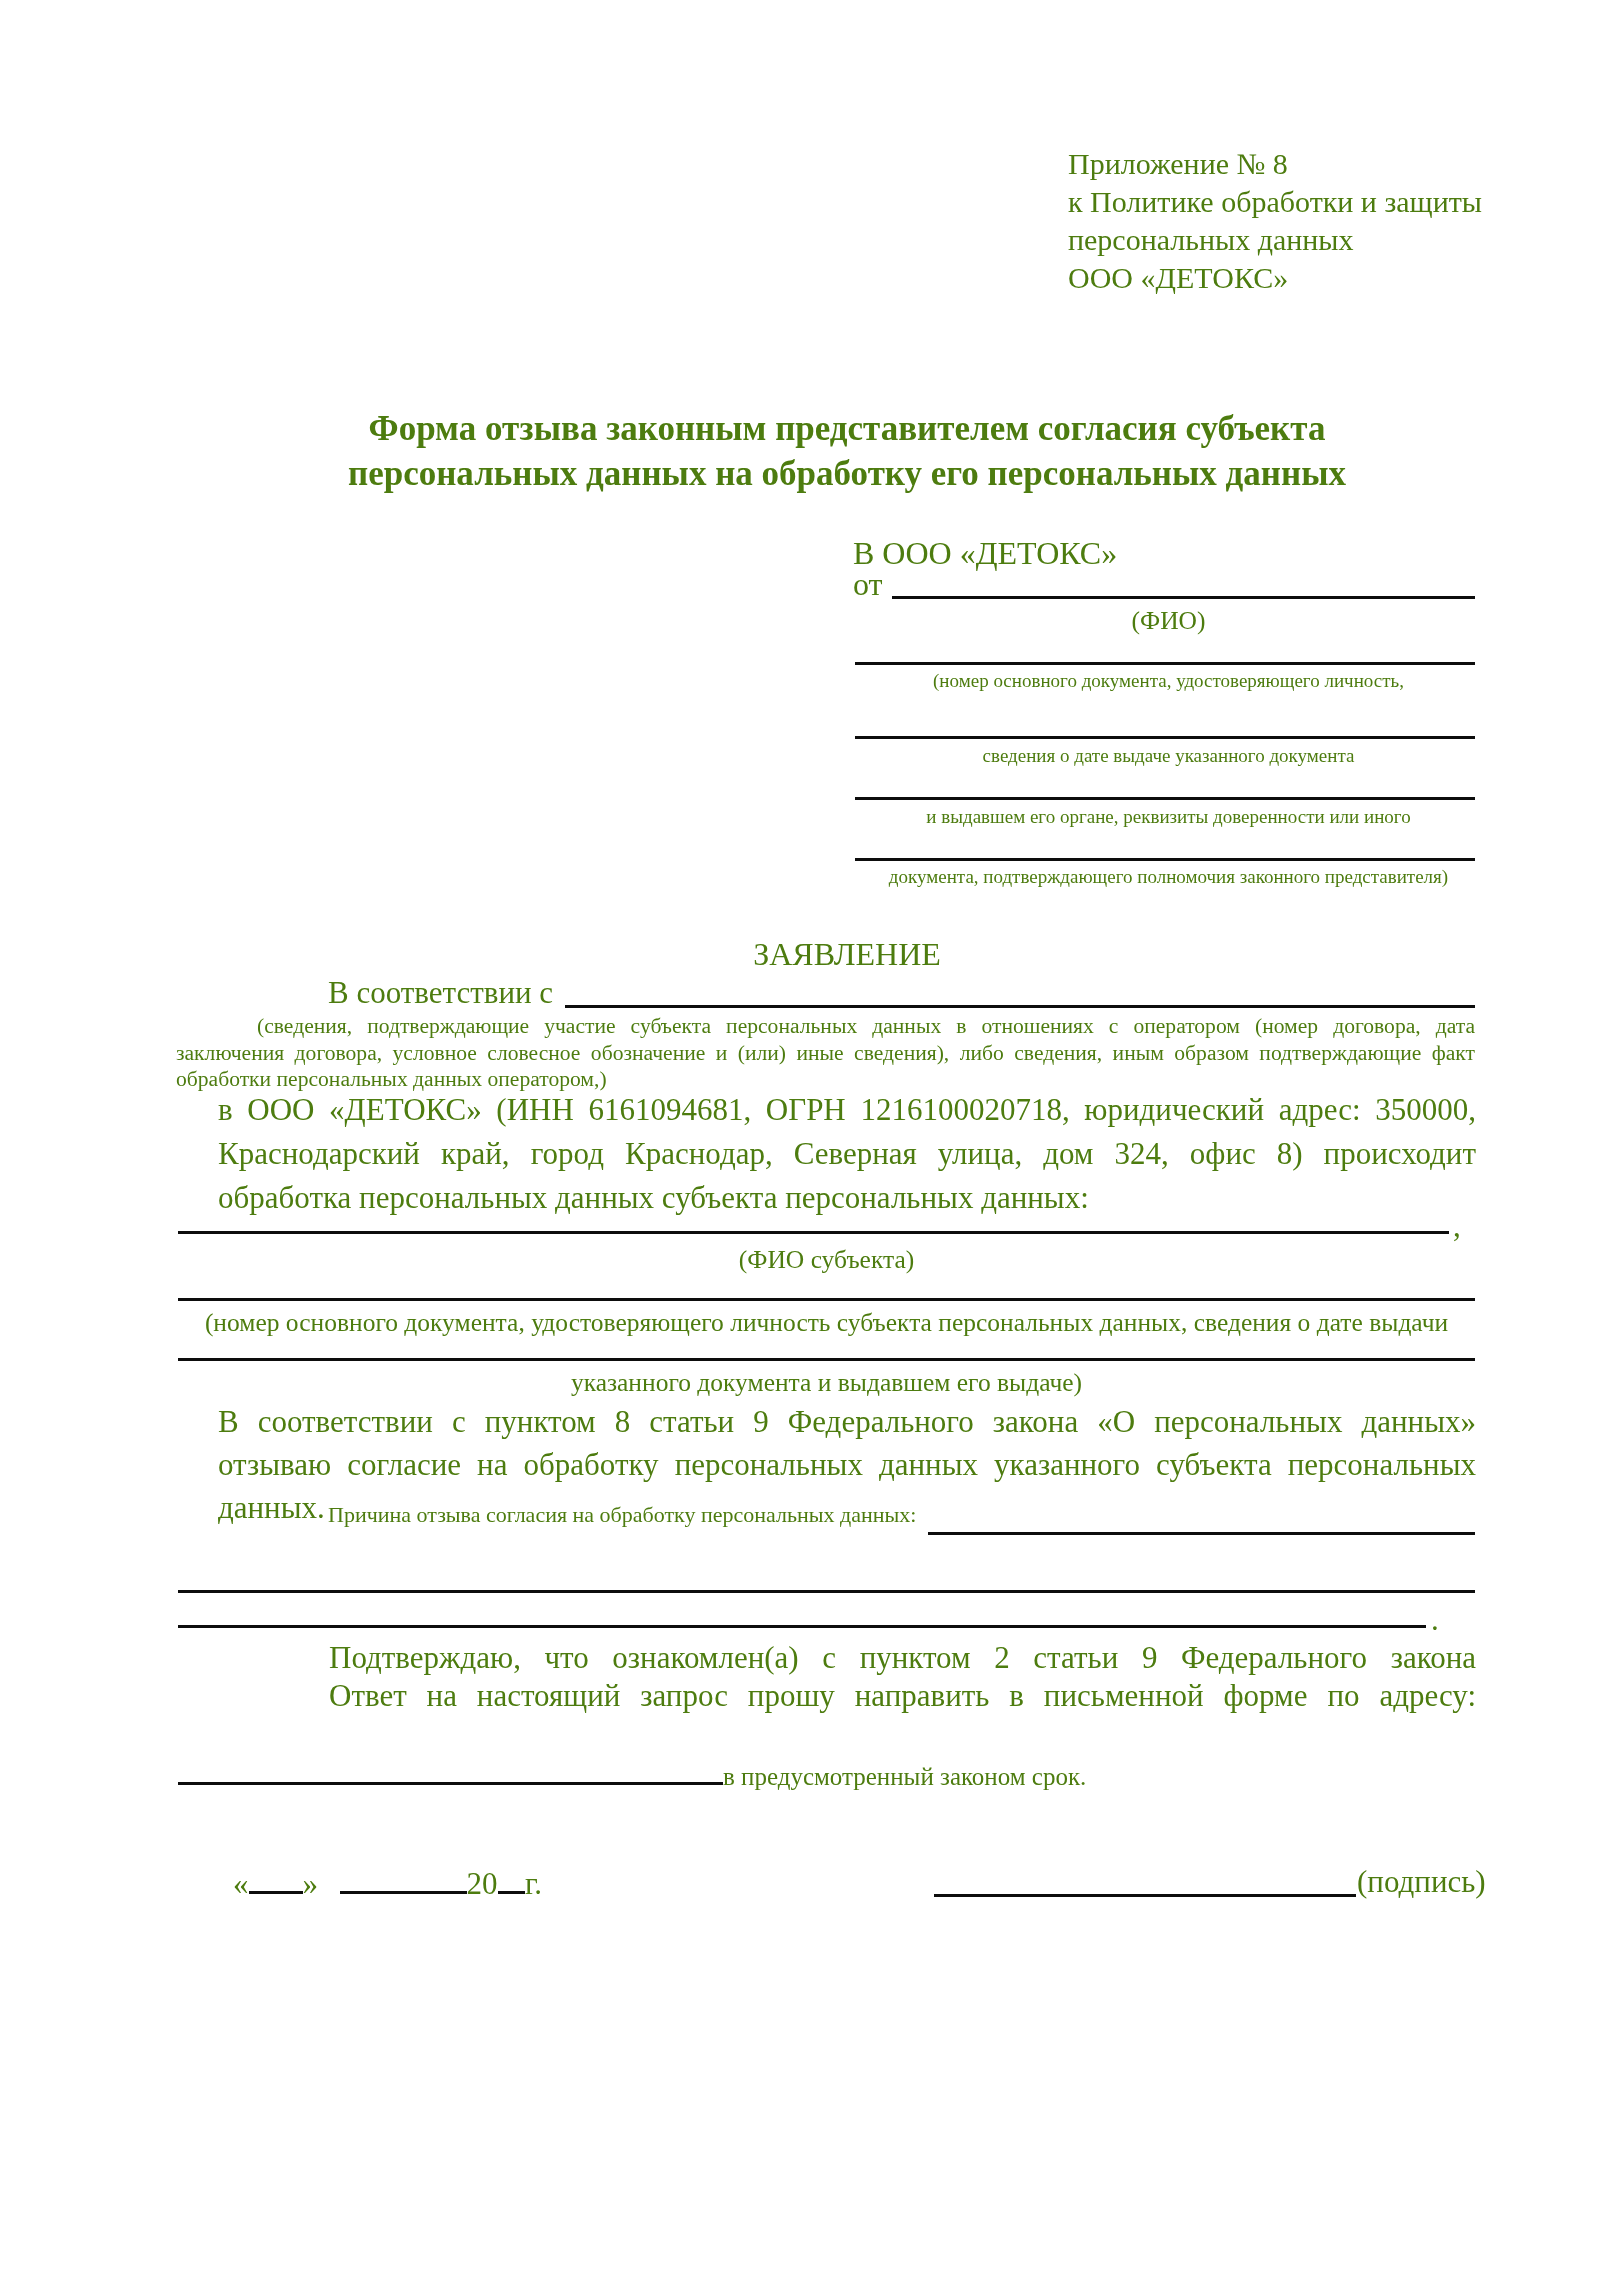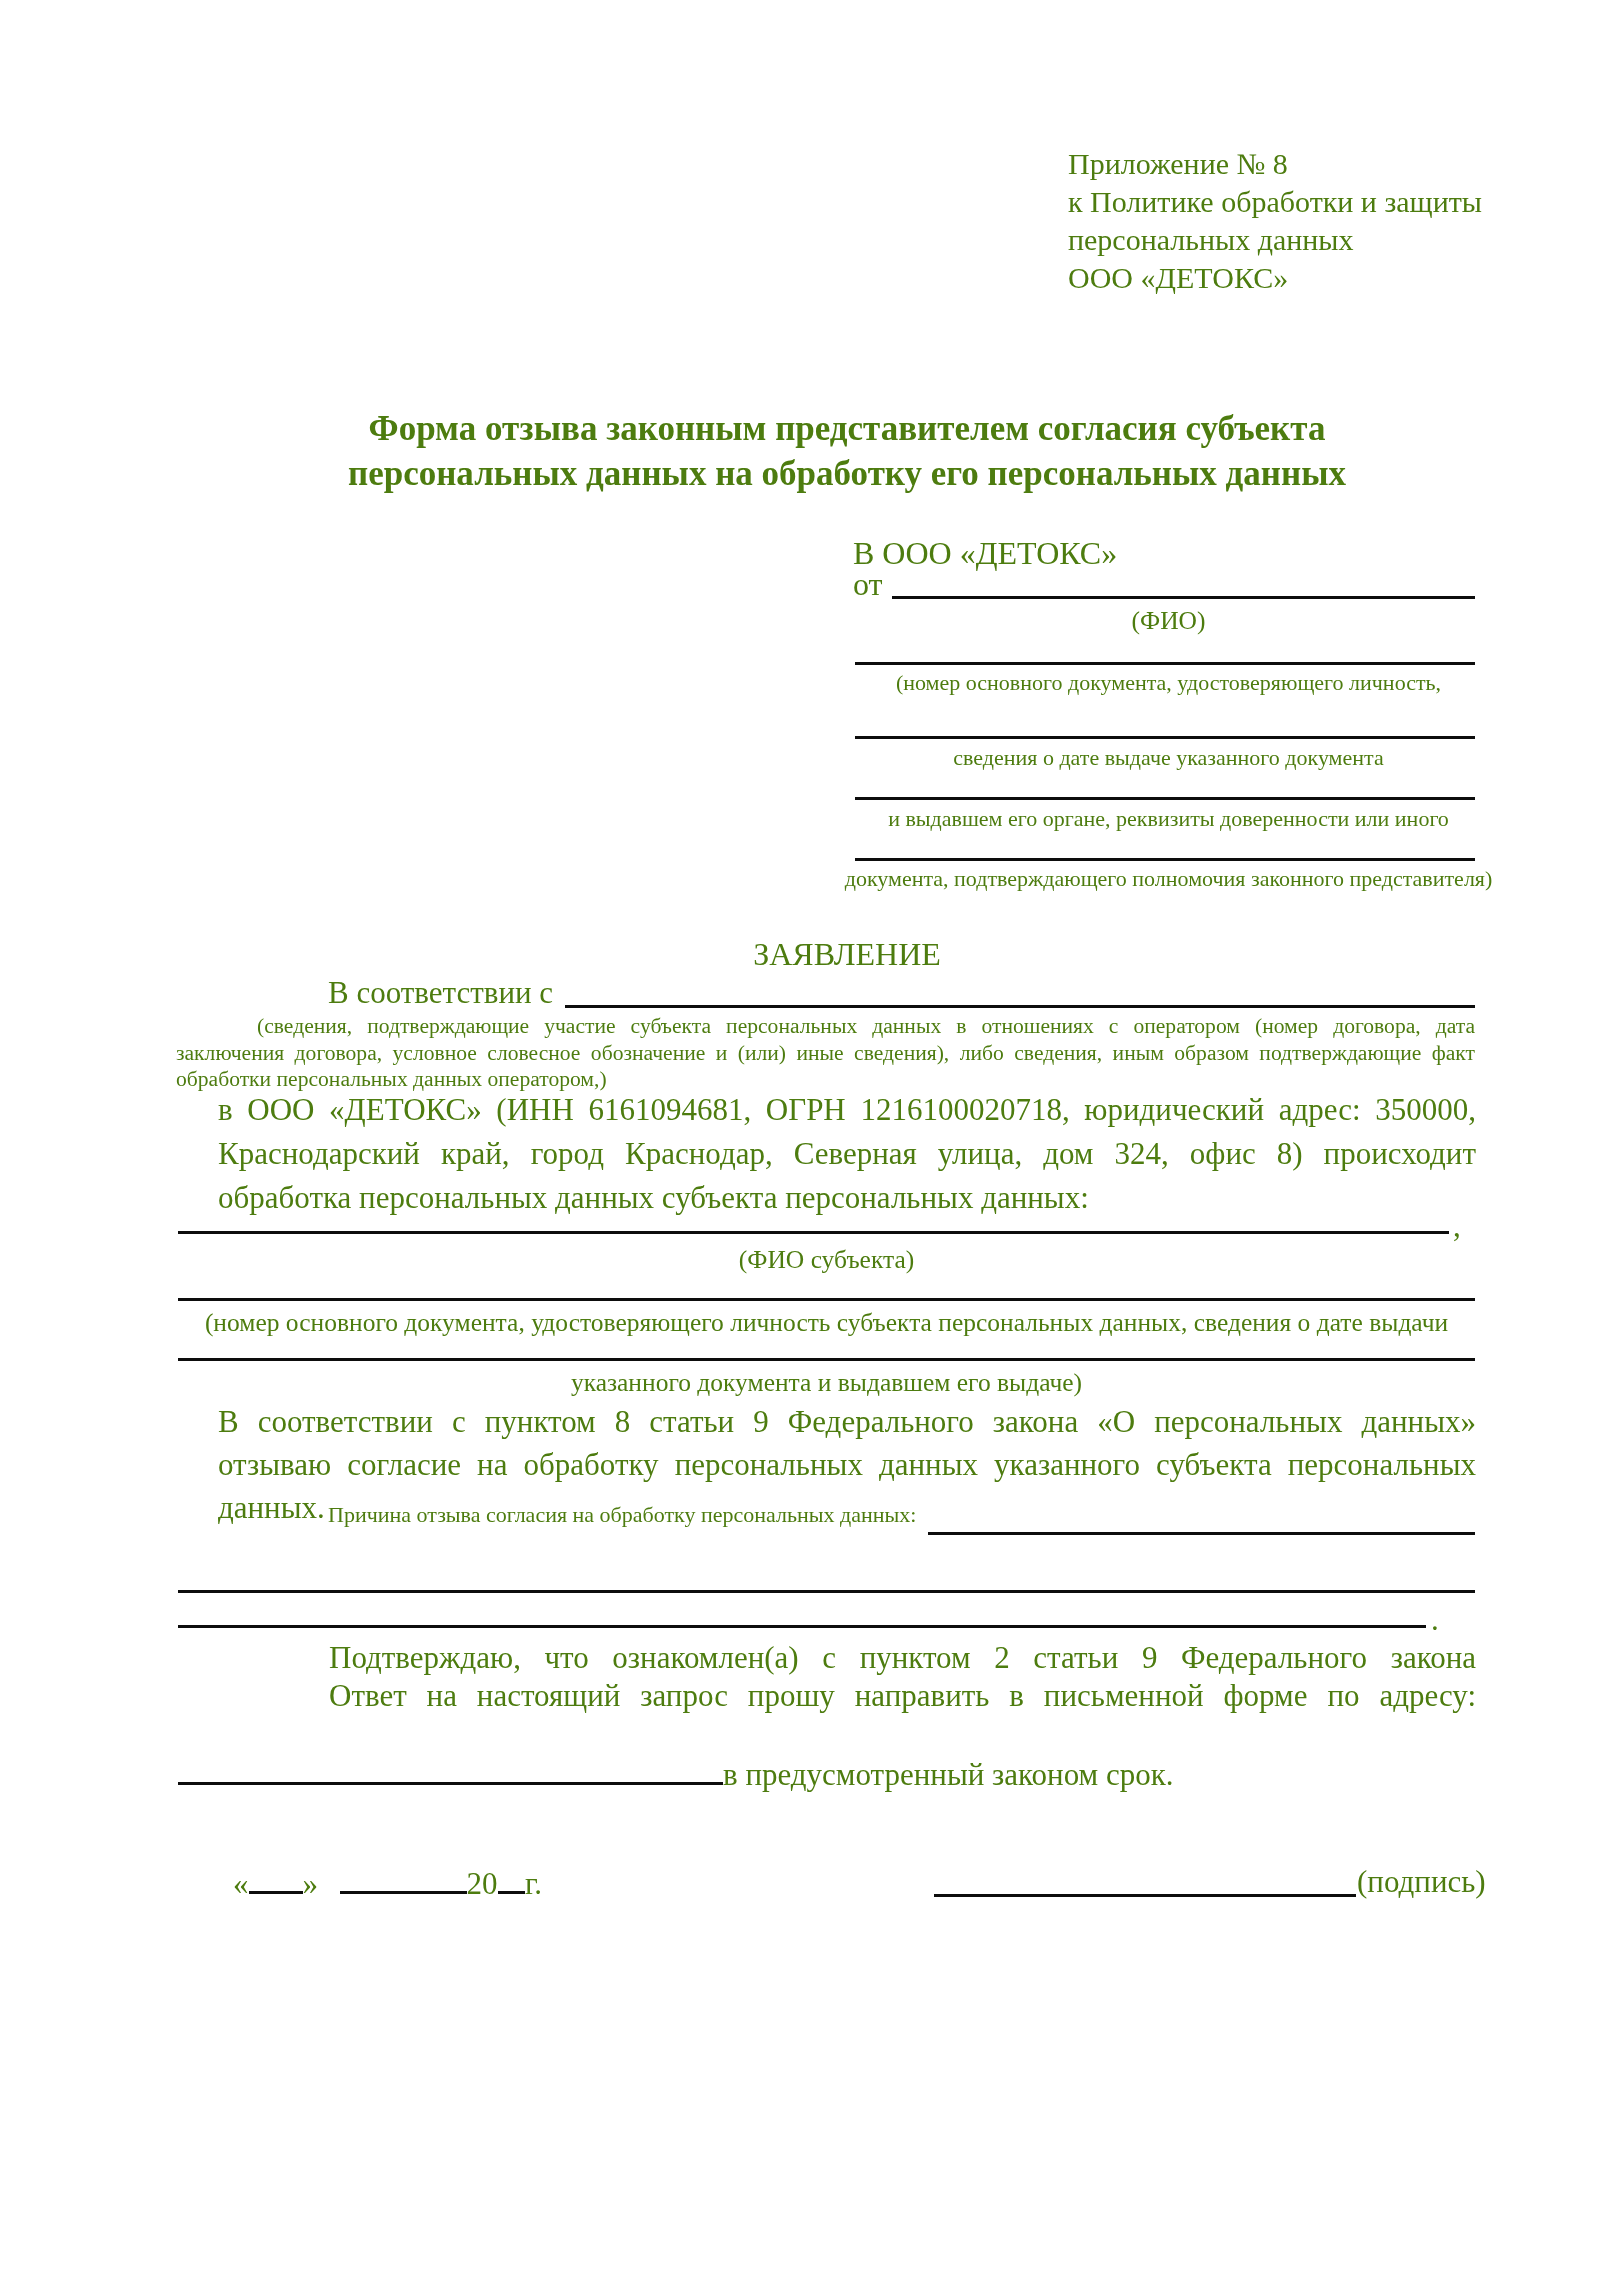--- a/index.html
+++ b/index.html
@@ -19,21 +19,21 @@
   
   .row{display:flex;align-items:flex-start;}
   .row .fill{flex:1;height:30px;border-bottom:3.9px solid #0d0d0d;}
   .nowrap{white-space:nowrap;}
   .center{text-align:center;}
   .jlast{text-align:justify;text-align-last:justify;}
   .appendix{font-size:30px;line-height:38px;}
   .doc-title{font-size:35px;font-weight:bold;line-height:45px;text-align:center;}
   .body-lg{font-size:32px;}
   .body-md{font-size:31px;line-height:44px;}
-  .cap-sm{font-size:22px;white-space:nowrap;text-align:center;}
+  .cap-sm{font-size:19px;white-space:nowrap;text-align:center;}
   .cap-md{font-size:25.5px;white-space:nowrap;text-align:center;}
   .fineprint{font-size:21.6px;line-height:26.5px;}
 </style>
 </head>
 <body>
 
 <div class="page">
 
   <div class="abs appendix" style="left:1068px;top:145px;">
     <div>Приложение № 8</div>
@@ -107,21 +107,21 @@
     <span class="fill"></span>
   </div>
   <div class="u-line" style="left:178px;width:1297px;top:1590px;"></div>
   <div class="u-line" style="left:178px;width:1248px;top:1625px;"></div>
   <span class="abs" style="left:1431px;top:1602px;font-size:31px;">.</span>
 
   <div class="abs" style="left:218px;width:1258px;top:1639px;font-size:31px;line-height:38px;">
     <div class="jlast nowrap" style="padding-left:111px;">Подтверждаю, что ознакомлен(а) с пунктом 2 статьи 9 Федерального закона</div>
     <div class="jlast nowrap" style="padding-left:111px;">Ответ на настоящий запрос прошу направить в письменной форме по адресу:</div>
   </div>
-  <div class="abs" style="left:178px;top:1753px;font-size:31px;text-align:right;">
+  <div class="abs" style="left:178px;top:1753px;font-size:25px;text-align:right;">
     <span class="u-seg" style="width:545px;"></span><span>в предусмотренный законом срок.</span>
   </div>
 
   <div class="abs nowrap" style="left:233px;top:1862px;font-size:31px;">
     <span>«</span><span class="u-seg" style="width:54px;"></span><span>»</span><span class="u-seg" style="width:127px;margin-left:21.6px;"></span><span>20</span><span class="u-seg" style="width:27.4px;"></span><span>г.</span>
   </div>
 
   <div class="u-line" style="left:934px;width:422px;top:1894px;"></div>
   <span class="abs" style="left:1357px;top:1864px;font-size:31px;">(подпись)</span>
 

